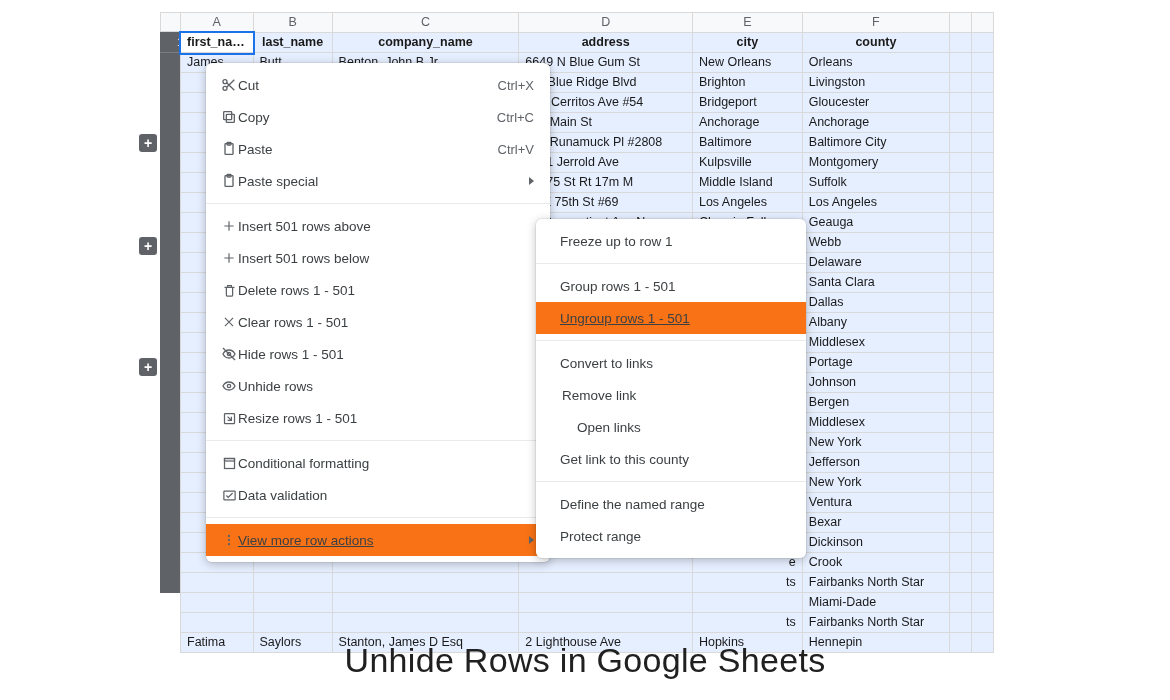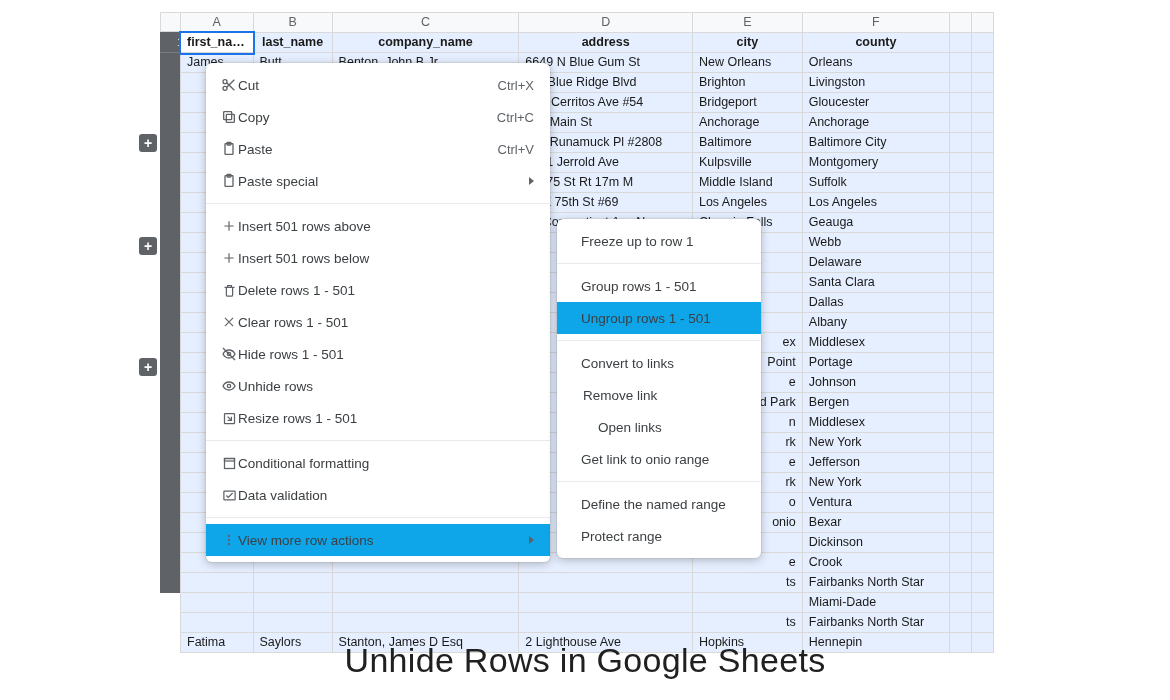--- a/index.html
+++ b/index.html
@@ -13,21 +13,21 @@
   .rowhdr { background:#5f6368; color:#fff; font-size:11px; text-align:center; height:17.5px; border-bottom:1px solid #7a7d81; display:flex; align-items:center; justify-content:center; }
   .rowhdr.num1 { background:#5f6368; height:20.5px; }
   .corner { position:absolute; left:160px; top:12px; width:40px; height:20px; background:#f8f9fa; border:1px solid #d9d9d9; }
   .datacell { background:#e6efff; color:#1a1a1a; text-align:left; }
   .hdrcell { background:#e6efff; color:#1a1a1a; text-align:center; font-weight:700; height:20px; }
   .selcell { outline:2px solid #1a73e8; background:#fff !important; }
   .grp { position:absolute; background:#5f6368; color:#fff; width:18px; height:18px; border-radius:3px; display:flex; align-items:center; justify-content:center; font-size:14px; font-weight:bold; }
   .grp::before { content:"+"; }
   .menu { position:absolute; background:#fff; border-radius:6px; box-shadow:0 2px 10px rgba(0,0,0,.25), 0 0 0 1px rgba(0,0,0,.05); padding:6px 0; font-size:13.5px; color:#3c4043; }
   .mitem { display:flex; align-items:center; height:32px; padding:0 16px 0 14px; cursor:pointer; position:relative; }
-  .mitem:hover, .mitem.hover { background:#0ea5e9; }
+  .mitem:hover, .mitem.hover { background:#f97316;text-decoration:underline; }
   .mitem .ic { width:18px; height:18px; flex-shrink:0; color:#5f6368; display:flex; align-items:center; justify-content:center; }
   .mitem .lbl { flex:1 1 auto; }
   .mitem .kb { color:#5f6368; font-size:13px; }
   .mitem .arrow { width:0; height:0; border-top:4px solid transparent; border-bottom:4px solid transparent; border-left:5px solid #5f6368; margin-left:auto; }
   .msep { height:1px; background:#e8eaed; margin:6px 0; }
   .caption { position:absolute; left:0; right:0; bottom:20px; text-align:center; font-size:34px; font-weight:300; color:#202020; letter-spacing:.3px; }
   svg { display:block; }
 </style>
 </head>
 <body>
@@ -519,21 +519,21 @@
             <circle cx="12" cy="5" r="2"></circle>
             <circle cx="12" cy="12" r="2"></circle>
             <circle cx="12" cy="19" r="2"></circle>
           </svg>
         </span>
       <span class="lbl">View more row actions</span>
       <span class="arrow"></span>
     </div>
   </div>
 
-  <div class="menu" style="left:557px; top:219px; width:204px;">
+  <div class="menu" style="left:536px; top:219px; width:270px;">
     <div class="mitem" style="padding-left:24px;">
         <span class="lbl">Freeze up to row 1</span>
       </div>
     <div class="msep"></div>
     <div class="mitem" style="padding-left:24px;">
         <span class="lbl">Group rows 1 - 501</span>
       </div>
     <div class="mitem hover" style="padding-left:24px;">
         <span class="lbl">Ungroup rows 1 - 501</span>
       </div>
@@ -541,21 +541,21 @@
     <div class="mitem" style="padding-left:24px;">
         <span class="lbl">Convert to links</span>
       </div>
     <div class="mitem" style="padding-left:26px;">
         <span class="lbl">Remove link</span>
       </div>
     <div class="mitem" style="padding-left:41px;">
         <span class="lbl">Open links</span>
       </div>
     <div class="mitem" style="padding-left:24px;">
-        <span class="lbl">Get link to onio range</span>
+        <span class="lbl">Get link to this county</span>
       </div>
     <div class="msep"></div>
     <div class="mitem" style="padding-left:24px;">
         <span class="lbl">Define the named range</span>
       </div>
     <div class="mitem" style="padding-left:24px;">
         <span class="lbl">Protect range</span>
       </div>
   </div>
 

